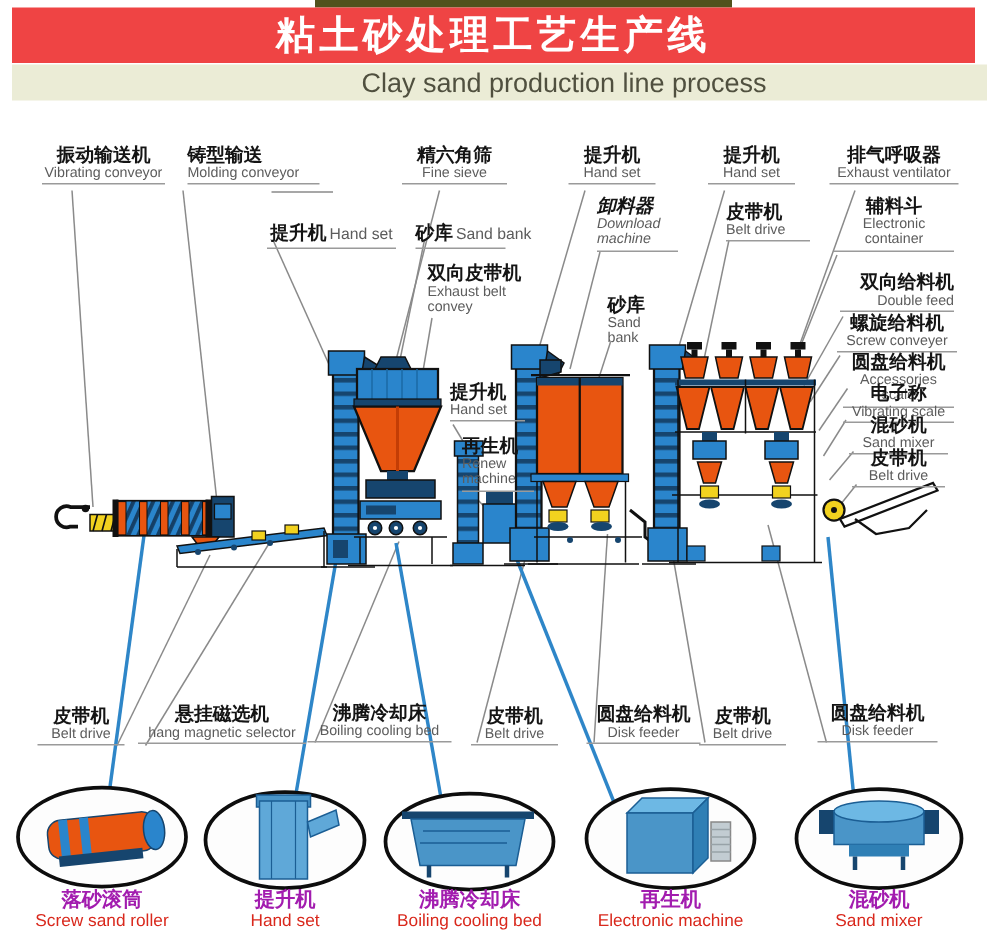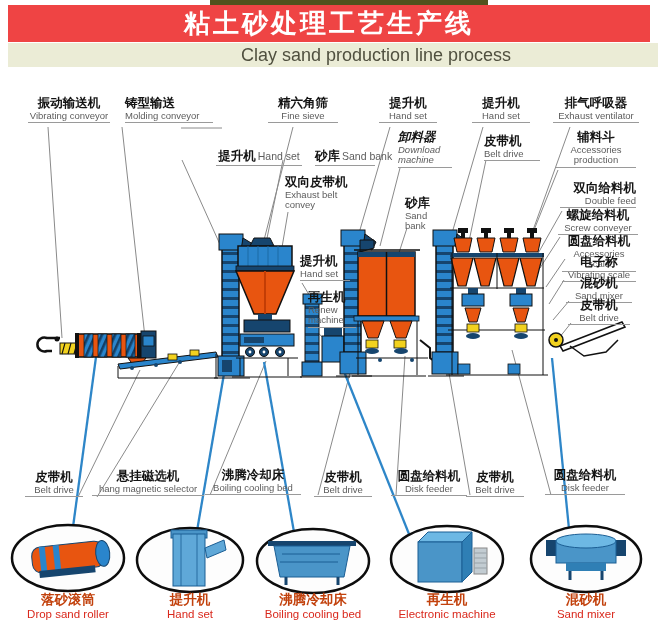--- a/index.html
+++ b/index.html
@@ -12,26 +12,26 @@
   .hdr-olive span{color:#fff;font-size:26px;font-weight:bold;letter-spacing:3px;}
   .hdr-beige{position:absolute;left:8px;top:43px;width:642px;height:24px;background:#ebecd6;
              display:flex;align-items:center;justify-content:center;padding-left:47px;}
   .hdr-beige span{color:#50503f;font-size:18px;}
   
   .dlabel{position:absolute;text-align:center;line-height:1.1;z-index:5;}
   .dlabel.left{text-align:left;}
   .dlabel.u{border-bottom:1px solid #9a9a9a;padding-bottom:1px;}
   .dlabel .zh{display:block;font-size:12.5px;font-weight:bold;color:#141414;white-space:nowrap;}
   .dlabel .en{display:block;font-size:9.5px;color:#5c5c5c;}
-  .dlabel.inline{white-space:nowrap;margin-left:38px;}
+  .dlabel.inline{white-space:nowrap;}
   .dlabel.inline .zh,.dlabel.inline .en{display:inline;}
   .dlabel.inline .en{margin-left:2px;font-size:10.5px;}
   
   .clabel{position:absolute;text-align:center;z-index:5;line-height:1.15;}
-  .clabel .zh{display:block;font-size:13.5px;font-weight:bold;color:#c2410c;}
+  .clabel .zh{display:block;font-size:13.5px;font-weight:bold;color:#a21caf;}
   .clabel .en{display:block;font-size:11.5px;color:#d9281c;}
   svg{position:absolute;left:0;top:0;z-index:1;}
 </style>
 </head>
 <body>
 
 <div id="stage">
 
   <div class="hdr-darkstrip"></div>
   <div class="hdr-olive">
@@ -313,21 +313,21 @@
       <div class="dlabel u left" style="left: 398px; top: 131px; width: 54px; font-style: italic;">
         <span class="zh">卸料器</span>
         <span class="en">Download machine</span>
       </div>
       <div class="dlabel u left" style="left: 484px; top: 135px; width: 56px;">
         <span class="zh">皮带机</span>
         <span class="en">Belt drive</span>
       </div>
       <div class="dlabel u" style="left: 556px; top: 131px; width: 80px;">
         <span class="zh">辅料斗</span>
-        <span class="en">Accessories production</span>
+        <span class="en">Electronic container</span>
       </div>
       <div class="dlabel u" style="left: 560px; top: 182px; width: 76px; text-align: right;">
         <span class="zh">双向给料机</span>
         <span class="en">Double feed</span>
       </div>
       <div class="dlabel u" style="left: 558px; top: 209px; width: 80px;">
         <span class="zh">螺旋给料机</span>
         <span class="en">Screw conveyer</span>
       </div>
       <div class="dlabel u" style="left: 562px; top: 235px; width: 74px;">
@@ -383,21 +383,21 @@
         <span class="en">Belt drive</span>
       </div>
       <div class="dlabel u" style="left: 545px; top: 469px; width: 80px;">
         <span class="zh">圆盘给料机</span>
         <span class="en">Disk feeder</span>
       </div>
     </div>
   <div id="callout-labels-layer">
       <div class="clabel" style="left: 6px; top: 592px; width: 124px;">
         <span class="zh">落砂滚筒</span>
-        <span class="en">Drop sand roller</span>
+        <span class="en">Screw sand roller</span>
       </div>
       <div class="clabel" style="left: 128px; top: 592px; width: 124px;">
         <span class="zh">提升机</span>
         <span class="en">Hand set</span>
       </div>
       <div class="clabel" style="left: 251px; top: 592px; width: 124px;">
         <span class="zh">沸腾冷却床</span>
         <span class="en">Boiling cooling bed</span>
       </div>
       <div class="clabel" style="left: 385px; top: 592px; width: 124px;">

